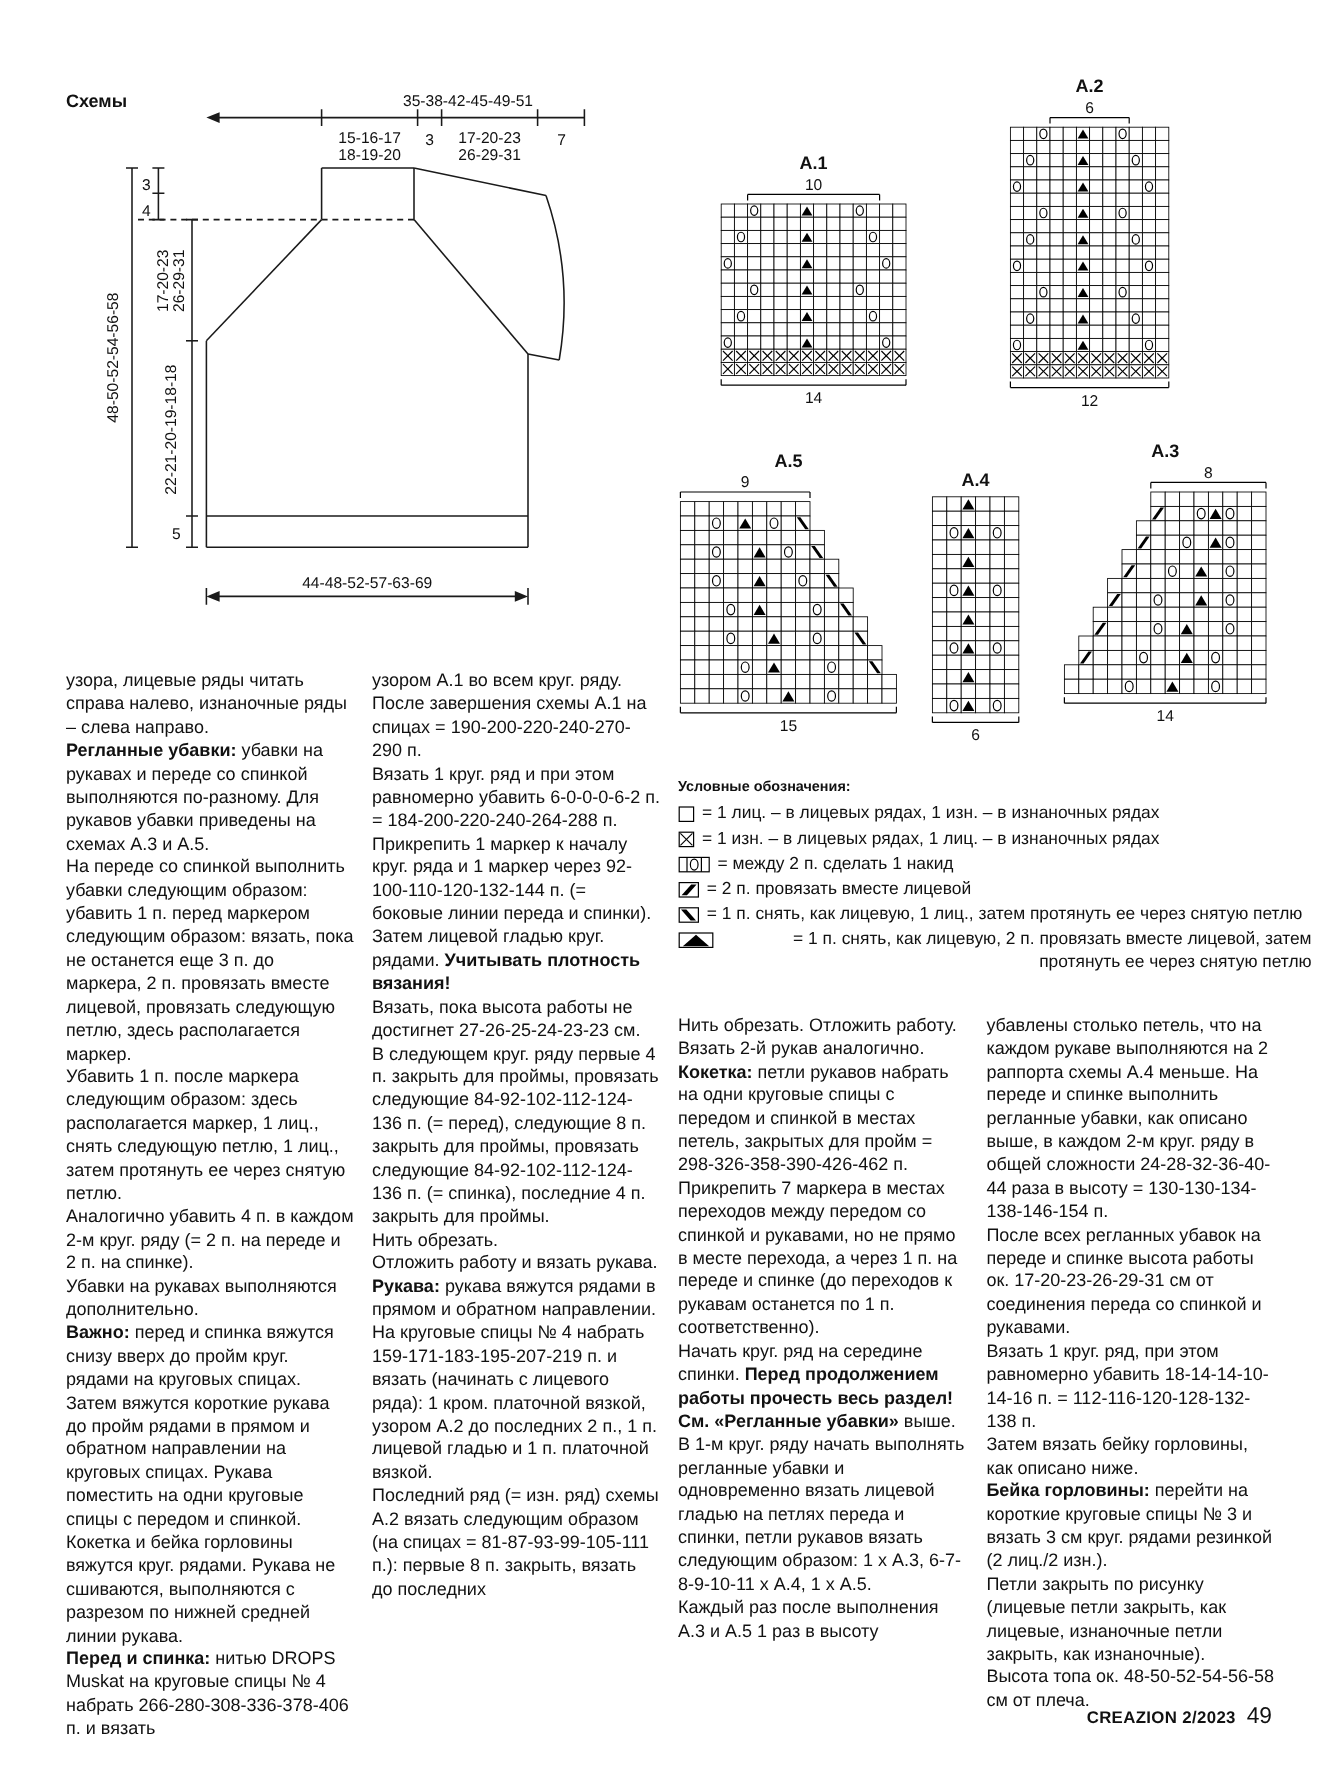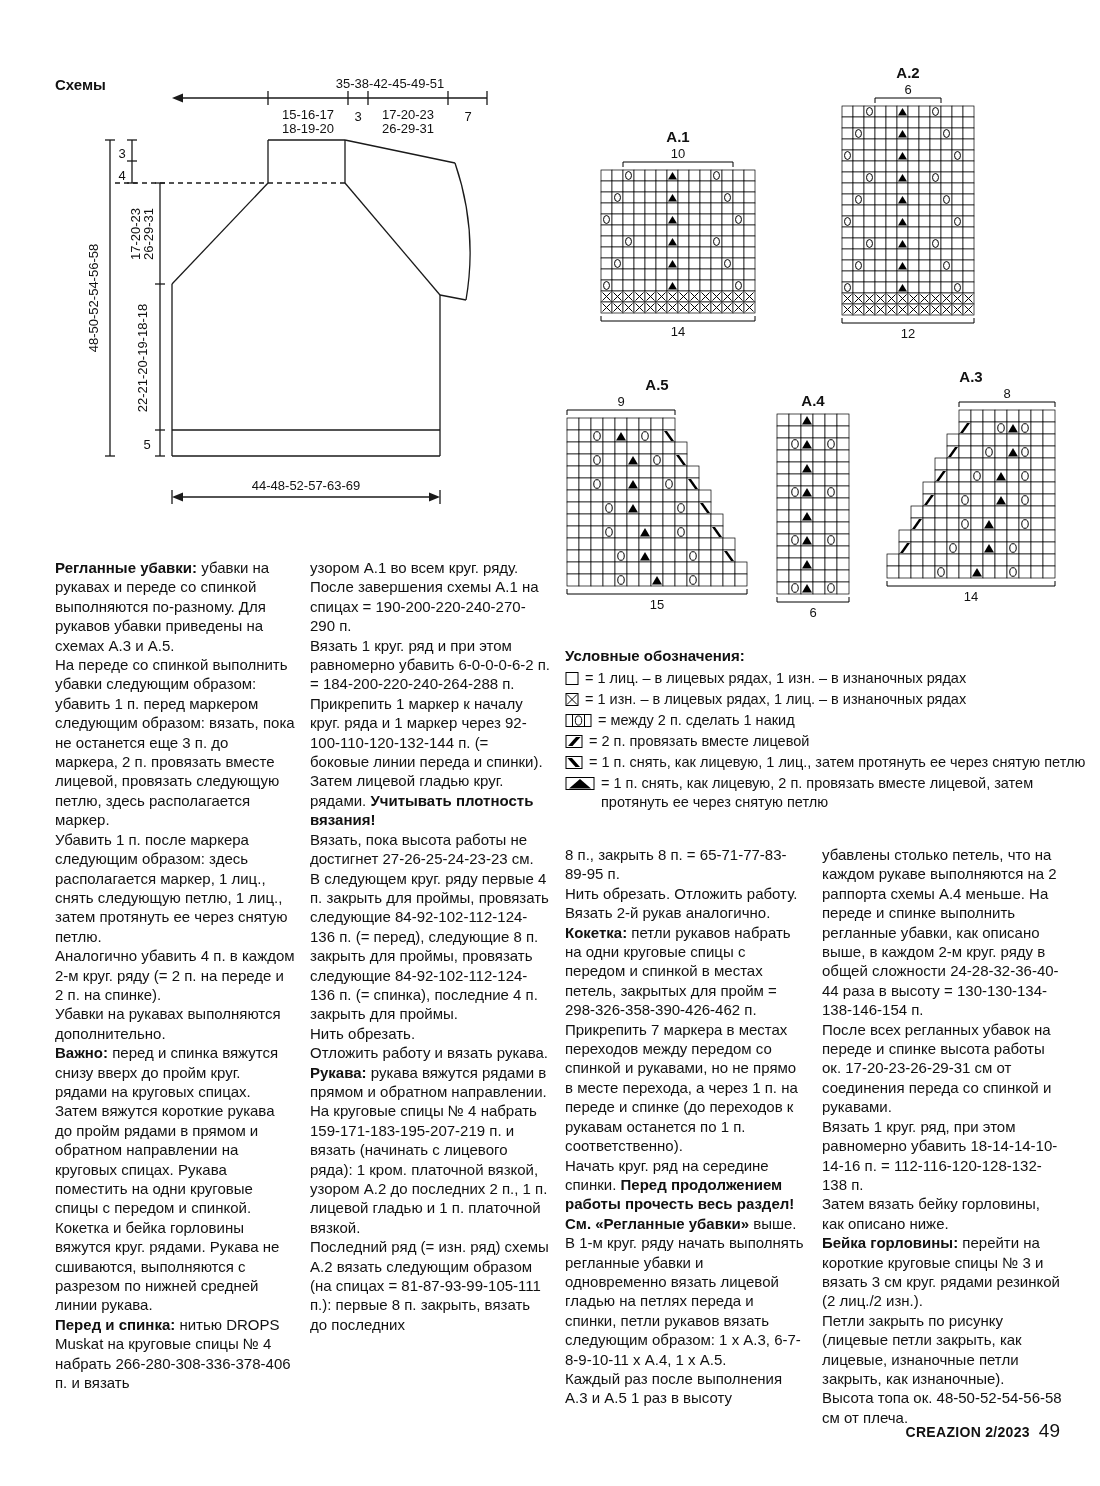--- a/index.html
+++ b/index.html
@@ -12,24 +12,24 @@
 
   .chart { position:absolute; }
   .chart-label { font-weight:bold; font-size:15px; text-align:center; margin-bottom:1px; }
   #chart-a1 { left:597px; top:128px; }
   #chart-a2 { left:838px; top:64px; }
   #chart-a5 { left:563px; top:376px; }
   #chart-a4 { left:773px; top:392px; }
   #chart-a3 { left:883px; top:368px; }
 
   #legend { position:absolute; left:565px; top:646px; width:528px; font-size:14.5px; line-height:19px; }
-  #legend .legend-heading { font-size:15px; font-weight:bold; margin-bottom:4px; }
+  #legend .legend-heading { font-size:12px; font-weight:bold; margin-bottom:4px; }
   .legend-row { display:flex; align-items:flex-start; margin-bottom:2px; }
   .legend-sym { flex:0 0 auto; margin-right:5px; margin-top:2px; }
-  .legend-text { display:block; }
+  .legend-text { display:block;text-align:right; }
 
   .col { position:absolute; width:240px; font-size:15px; line-height:19.4px; }
   #col1 { left:55px;  top:558px; }
   #col2 { left:310px; top:558px; }
   #col3 { left:565px; top:845px; }
   #col4 { left:822px; top:845px; }
   .para { margin:0; }
   .b { font-weight:bold; }
 
   #footer { position:absolute; left:760px; top:1420px; width:300px; text-align:right; }
@@ -1256,20 +1256,21 @@
   <div class="legend-row">
     <svg class="legend-sym" width="31" height="15">
       <rect x="1" y="1.5" width="28" height="12" fill="#fff" stroke="#000"></rect>
       <polygon points="4,12.5 26,12.5 15,3" fill="#000"></polygon>
     </svg>
     <span class="legend-text">= 1 п. снять, как лицевую, 2 п. провязать вместе лицевой, затем протянуть ее через снятую петлю</span>
   </div>
 </div>
 
 <div class="col" id="col1">
+    <div class="para"><span>узора, лицевые ряды читать справа налево, изнаночные ряды – слева направо.</span></div>
     <div class="para"><span class="b">Регланные убавки:</span><span> убавки на рукавах и переде со спинкой выполняются по-разному. Для рукавов убавки приведены на схемах А.3 и А.5.</span></div>
     <div class="para"><span>На переде со спинкой выполнить убавки следующим образом: убавить 1 п. перед маркером следующим образом: вязать, пока не останется еще 3 п. до маркера, 2 п. провязать вместе лицевой, провязать следующую петлю, здесь располагается маркер.</span></div>
     <div class="para"><span>Убавить 1 п. после маркера следующим образом: здесь располагается маркер, 1 лиц., снять следующую петлю, 1 лиц., затем протянуть ее через снятую петлю.</span></div>
     <div class="para"><span>Аналогично убавить 4 п. в каждом 2-м круг. ряду (= 2 п. на переде и 2 п. на спинке).</span></div>
     <div class="para"><span>Убавки на рукавах выполняются дополнительно.</span></div>
     <div class="para"><span class="b">Важно:</span><span> перед и спинка вяжутся снизу вверх до пройм круг. рядами на круговых спицах. Затем вяжутся короткие рукава до пройм рядами в прямом и обратном направлении на круговых спицах. Рукава поместить на одни круговые спицы с передом и спинкой. Кокетка и бейка горловины вяжутся круг. рядами. Рукава не сшиваются, выполняются с разрезом по нижней средней линии рукава.</span></div>
     <div class="para"><span class="b">Перед и спинка:</span><span> нитью DROPS Muskat на круговые спицы № 4 набрать 266-280-308-336-378-406 п. и вязать</span></div>
   </div>
 <div class="col" id="col2">
     <div class="para"><span>узором А.1 во всем круг. ряду.</span></div>
@@ -1279,21 +1280,20 @@
     <div class="para"><span>Затем лицевой гладью круг. рядами. </span><span class="b">Учитывать плотность вязания!</span></div>
     <div class="para"><span>Вязать, пока высота работы не достигнет 27-26-25-24-23-23 см.</span></div>
     <div class="para"><span>В следующем круг. ряду первые 4 п. закрыть для проймы, провязать следующие 84-92-102-112-124-136 п. (= перед), следующие 8 п. закрыть для проймы, провязать следующие 84-92-102-112-124-136 п. (= спинка), последние 4 п. закрыть для проймы.</span></div>
     <div class="para"><span>Нить обрезать.</span></div>
     <div class="para"><span>Отложить работу и вязать рукава.</span></div>
     <div class="para"><span class="b">Рукава:</span><span> рукава вяжутся рядами в прямом и обратном направлении.</span></div>
     <div class="para"><span>На круговые спицы № 4 набрать 159-171-183-195-207-219 п. и вязать (начинать с лицевого ряда): 1 кром. платочной вязкой, узором А.2 до последних 2 п., 1 п. лицевой гладью и 1 п. платочной вязкой.</span></div>
     <div class="para"><span>Последний ряд (= изн. ряд) схемы А.2 вязать следующим образом (на спицах = 81-87-93-99-105-111 п.): первые 8 п. закрыть, вязать до последних</span></div>
   </div>
 <div class="col" id="col3">
-    <div class="para"><span>8 п., закрыть 8 п. = 65-71-77-83-89-95 п.</span></div>
     <div class="para"><span>Нить обрезать. Отложить работу.</span></div>
     <div class="para"><span>Вязать 2-й рукав аналогично.</span></div>
     <div class="para"><span class="b">Кокетка:</span><span> петли рукавов набрать на одни круговые спицы с передом и спинкой в местах петель, закрытых для пройм = 298-326-358-390-426-462 п.</span></div>
     <div class="para"><span>Прикрепить 7 маркера в местах переходов между передом со спинкой и рукавами, но не прямо в месте перехода, а через 1 п. на переде и спинке (до переходов к рукавам останется по 1 п. соответственно).</span></div>
     <div class="para"><span>Начать круг. ряд на середине спинки. </span><span class="b">Перед продолжением работы прочесть весь раздел!</span></div>
     <div class="para"><span class="b">См. «Регланные убавки»</span><span> выше. В 1-м круг. ряду начать выполнять регланные убавки и одновременно вязать лицевой гладью на петлях переда и спинки, петли рукавов вязать следующим образом: 1 х А.3, 6-7-8-9-10-11 х А.4, 1 х А.5.</span></div>
     <div class="para"><span>Каждый раз после выполнения А.3 и А.5 1 раз в высоту</span></div>
   </div>
 <div class="col" id="col4">
     <div class="para"><span>убавлены столько петель, что на каждом рукаве выполняются на 2 раппорта схемы А.4 меньше. На переде и спинке выполнить регланные убавки, как описано выше, в каждом 2-м круг. ряду в общей сложности 24-28-32-36-40-44 раза в высоту = 130-130-134-138-146-154 п.</span></div>

